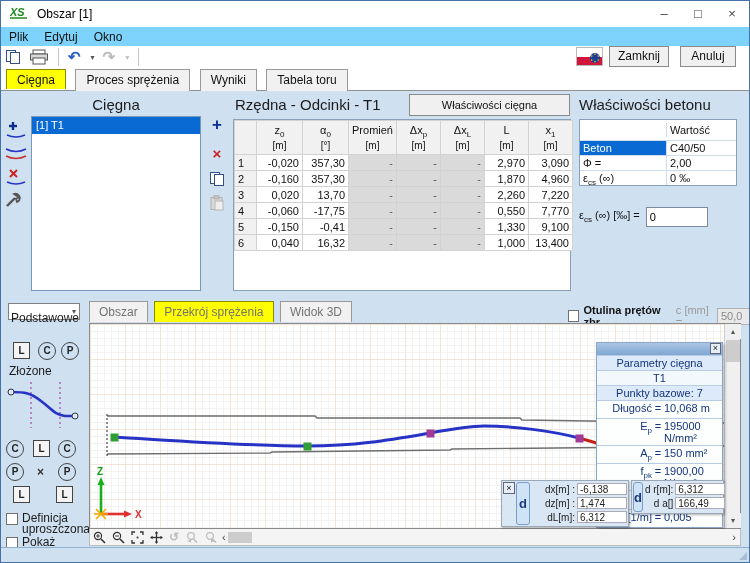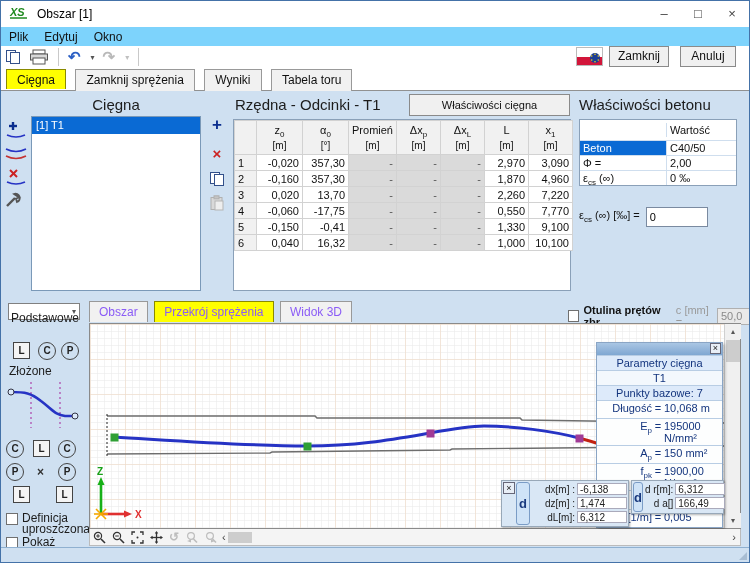--- a/index.html
+++ b/index.html
@@ -62,21 +62,21 @@
   .betrow { display:flex; height:15px; font-size:11px; border-top:1px solid #cfdeee; }
   .bethead { display:flex; height:20px; font-size:11px; align-items:center;justify-content:flex-end; }
   .betlbl { width:86px; padding:1px 3px; color:#111; }
   .betval { flex:1; padding:1px 3px; color:#111; border-left:1px solid #cfdeee; }
   .betrow.sel .betlbl { background:#0a6ad4; color:#fff; }
   .epsrow { position:absolute; left:578px; top:116px; font-size:11px; color:#111; display:flex; align-items:center; }
   .epsrow input { width:62px; height:20px; margin-left:6px; border:1px solid #7a8aa0; font-size:11px; padding:1px 3px; }
 
   
   .viewtabs { position:absolute; left:88px; top:210px; height:22px; }
-  .vtab { display:inline-block; margin-right:2px; padding:3px 9px; font-size:12px; color:#8b5cf6; background:#f1f1f1; border:1px solid #999; border-bottom:none; }
+  .vtab { display:inline-block; margin-right:2px; padding:3px 9px; font-size:12px; color:#737373; background:#f1f1f1; border:1px solid #999; border-bottom:none; }
   .vtab.active { background:#ffff00; border-color:#8a8a00; }
   .otulina { position:absolute; left:567px; top:213px; display:flex; align-items:center; font-size:11px; }
   .cbox { width:12px; height:12px; background:#fff; border:1px solid #707070; display:inline-block; }
   .otulbl { margin-left:5px; color:#111; font-weight:bold; }
   .claylbl { margin-left:8px; color:#9a9a9a; }
   .otulina input { width:34px; height:17px; margin-left:5px; border:1px solid #b0b0b0; background:#e9e9e9; color:#8a8a8a; font-size:11px; padding:1px 3px; }
 
   
   .dropdown { position:absolute; left:7px; top:212px; width:72px; height:17px; background:#fff; border:1px solid #808080; font-size:11px; display:flex; align-items:center; }
   .dropdown .val { flex:1; padding-left:4px; color:#111; }
@@ -197,21 +197,21 @@
             <circle cx="2.7" cy="4" r="0.8"></circle>
           </g>
         </svg>
     </span>
     <span class="pushbtn" style="right:80px; width:60px;">Zamknij</span>
     <span class="pushbtn" style="right:13px; width:56px;">Anuluj</span>
   </div>
 
   <div class="tabrow">
     <span class="tab active">Cięgna</span>
-    <span class="tab">Zamknij sprężenia</span>
+    <span class="tab">Proces sprężenia</span>
     <span class="tab">Wyniki</span>
     <span class="tab">Tabela toru</span>
   </div>
 
   <div class="content">
 
     <div class="sectitle" style="left:30px; top:5px; width:170px; text-align:center;">Cięgna</div>
 
     <span class="stripicon" style="top:30px;">
       <svg width="24" height="20">
@@ -337,21 +337,21 @@
               <td>9,100</td>
             </tr>
         <tr>
               <td class="rn">6</td>
               <td>0,040</td>
               <td>16,32</td>
               <td class="dis">-</td>
               <td class="dis">-</td>
               <td class="dis">-</td>
               <td>1,000</td>
-              <td>10,100</td>
+              <td>13,400</td>
             </tr>
       </tbody>
         </table>
     </div>
 
     <div class="sectitle" style="left:578px; top:5px;text-align:right;">Właściwości betonu</div>
     <div class="betbox">
       <div class="bethead">
           <span class="betlbl"></span>
           <span class="betval">Wartość</span>

